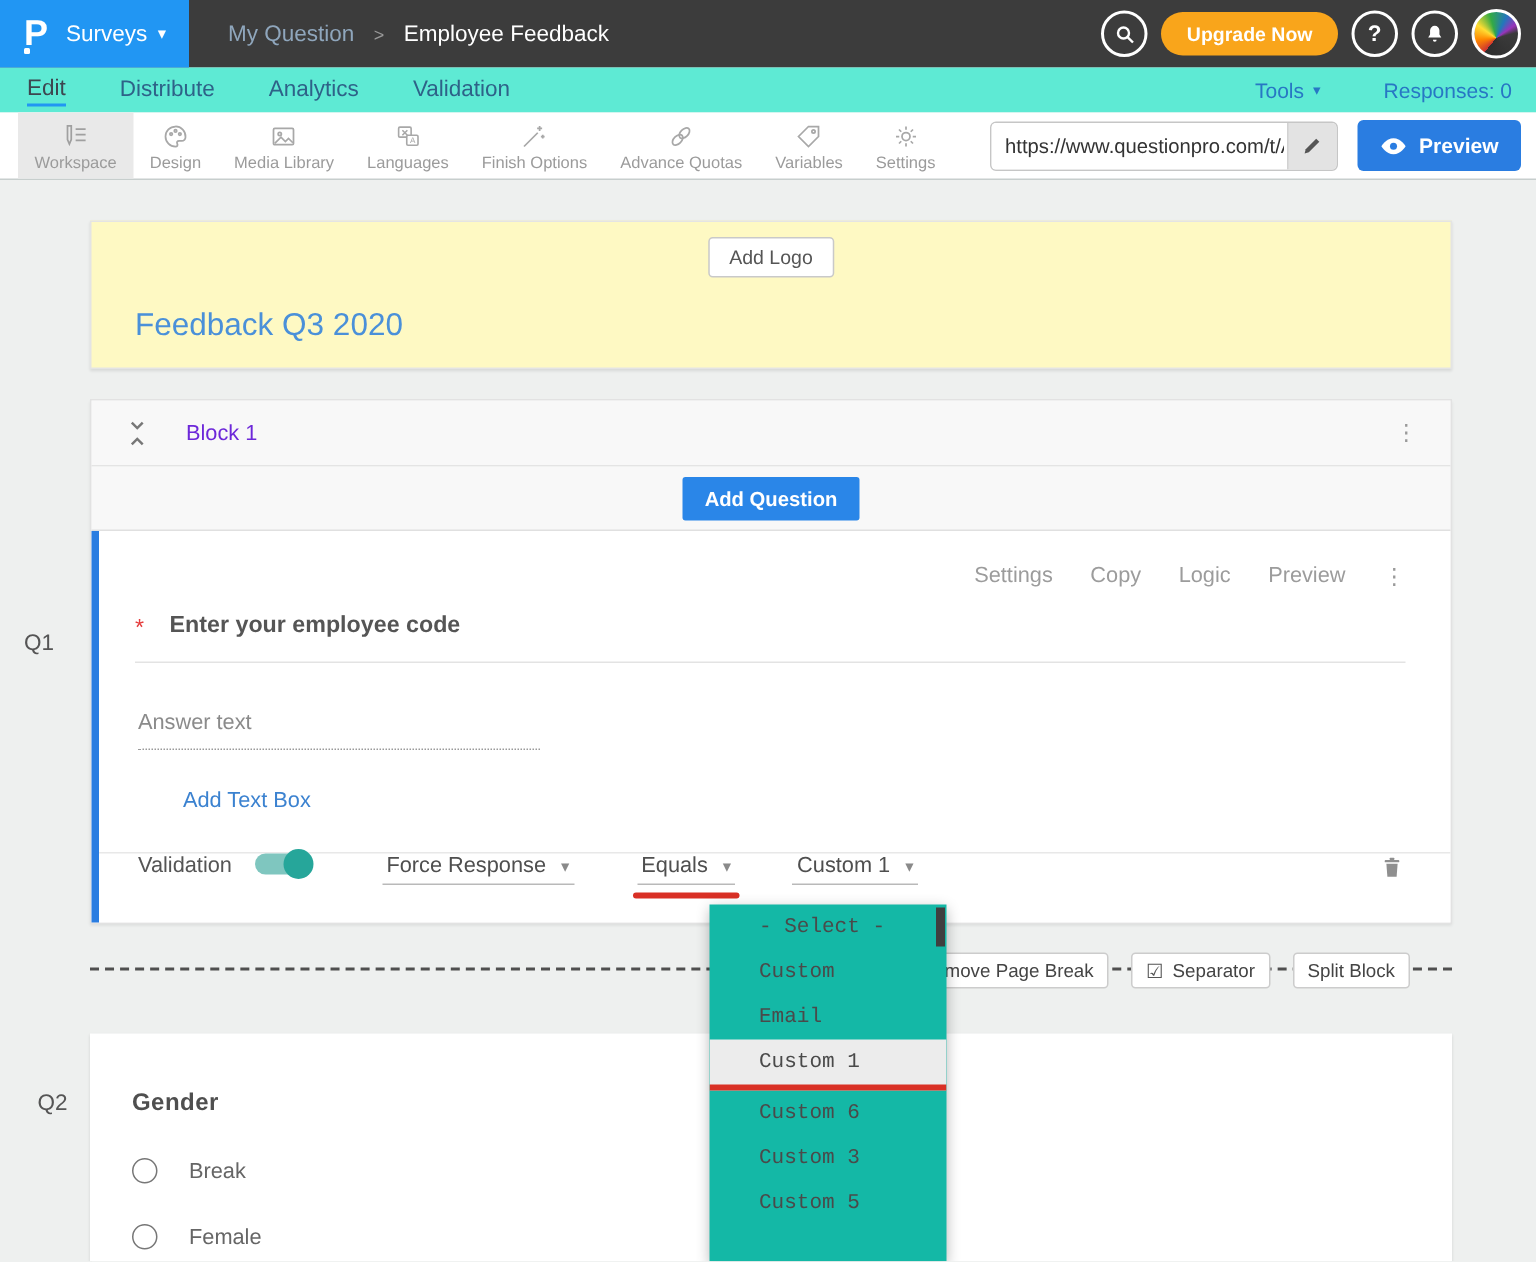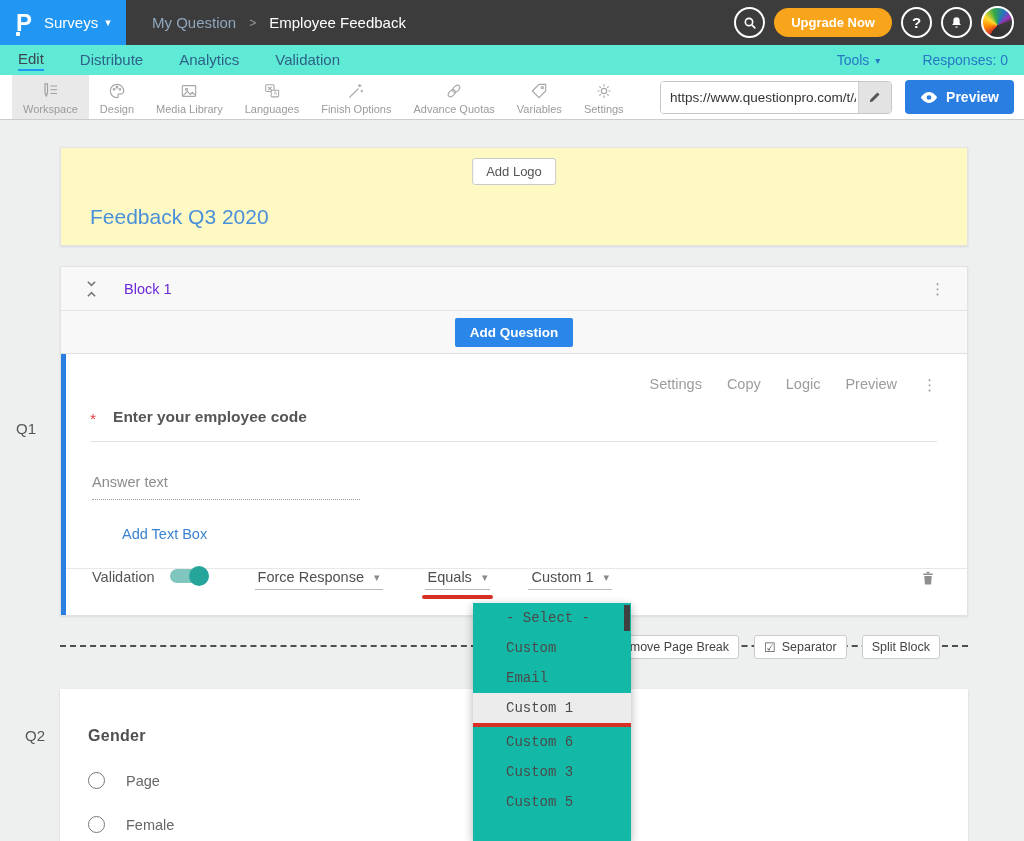--- a/index.html
+++ b/index.html
@@ -317,21 +317,21 @@
           <span class="sep-btn">
             <span>Split Block</span>
           </span>
         </div>
       </div>
 
       <div class="q2-card">
         <div class="q2-title">Gender</div>
         <div class="radio-row">
           <span class="radio-circle"></span>
-          <span class="radio-label">Page</span>
+          <span class="radio-label">Break</span>
         </div>
         <div class="radio-row">
           <span class="radio-circle"></span>
           <span class="radio-label">Female</span>
         </div>
       </div>
 
     </div>
 
     <div class="type-dropdown">

